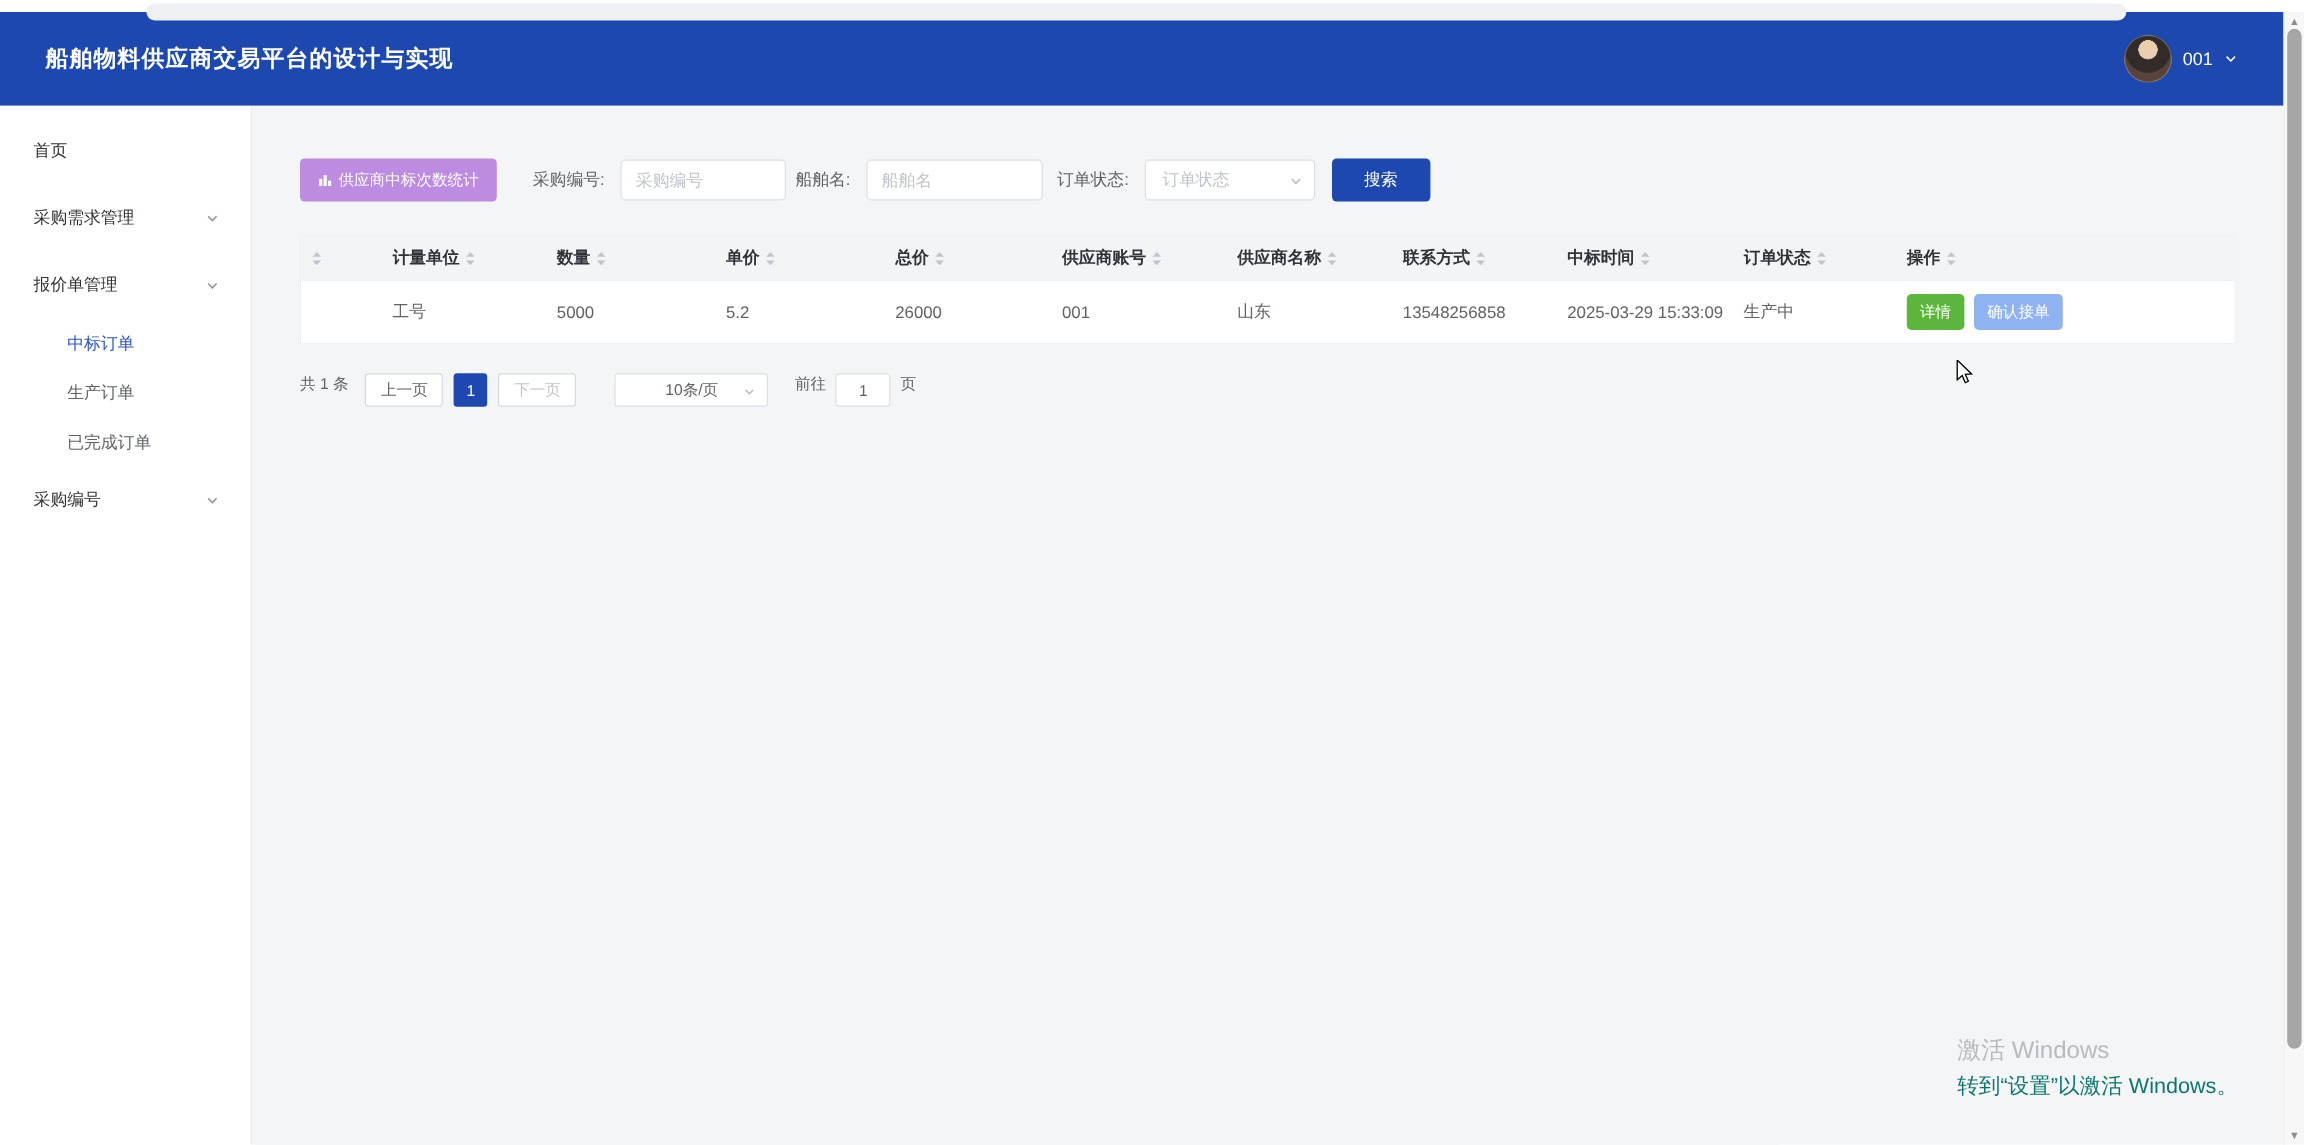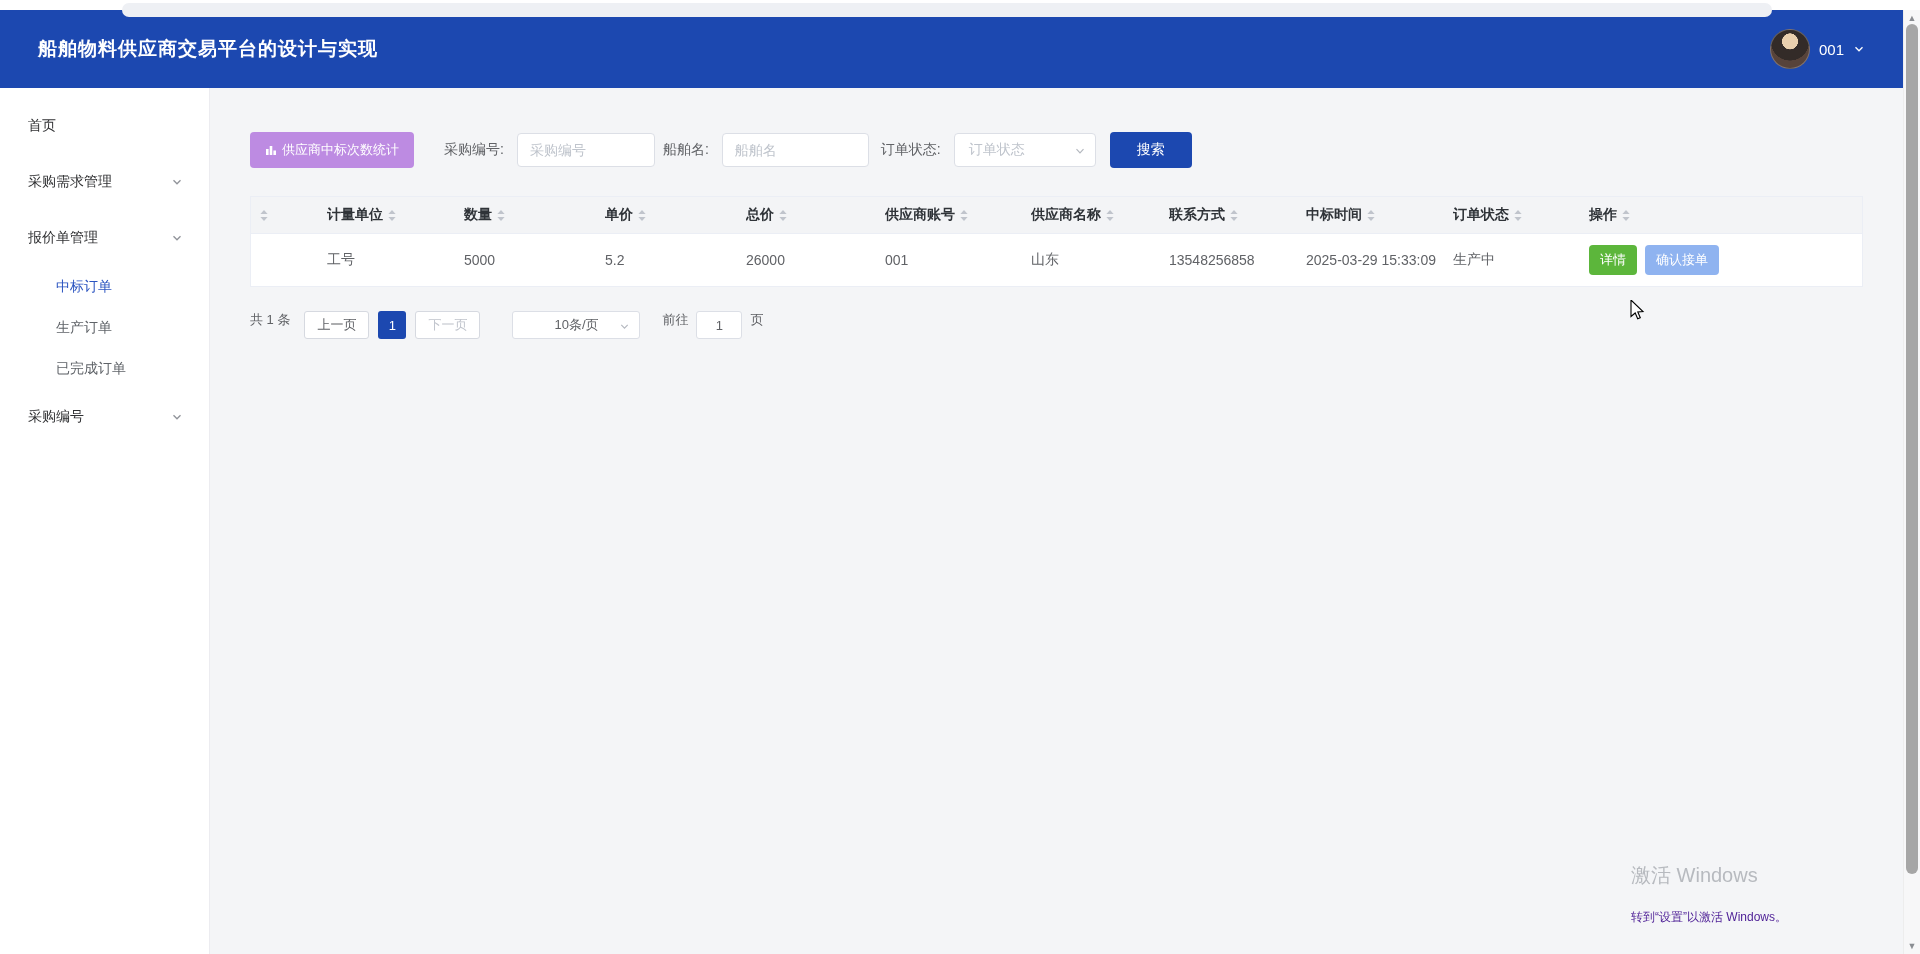--- a/index.html
+++ b/index.html
@@ -66,21 +66,21 @@
   .pg-num { width:28px; height:28px; margin:0 9px; background:#1c48b0; border-radius:3px; color:#fff; display:grid; place-items:center; font-size:13px; cursor:pointer; }
   .pg-next { margin-right:32px; }
   .pg-size { position:relative; width:128px; height:28px; border:1px solid #dcdfe6; border-radius:3px; background:#fff; display:flex; align-items:center; justify-content:center; color:#606266; cursor:pointer; margin-right:22px; }
   .pg-size .sel-arrow { position:absolute; right:9px; top:9px; }
   .pg-goto-label { margin-right:8px; }
   .pg-goto { width:46px; height:28px; border:1px solid #dcdfe6; border-radius:3px; text-align:center; font-size:13px; color:#606266; outline:none; margin-right:8px; font-family:inherit; }
 
   
   .watermark { position:absolute; left:1631px; top:862px; z-index:3; }
   .wm1 { font-size:20px; color:#b7babf; }
-  .wm2 { font-size:12px; color:#4c1d95; margin-top:20px; }
+  .wm2 { font-size:18px; color:#0f766e; margin-top:4px; }
 
   
   .scrollbar { position:absolute; top:10px; right:0; bottom:0; width:17px; background:#f7f7f8; border-left:1px solid #ededed; z-index:6; }
   .sb-arrow { position:absolute; left:0; width:16px; height:16px; display:grid; place-items:center; color:#8a8d92; font-size:9px; cursor:pointer; }
   .sb-up { top:0; } .sb-down { bottom:0; }
   .sb-thumb { position:absolute; top:14px; left:2px; width:12px; height:850px; background:#a6a6a6; border-radius:7px; cursor:pointer; }
 
   
   .mouse-cursor { position:absolute; left:1630px; top:300px; z-index:9; pointer-events:none; }
 </style>

